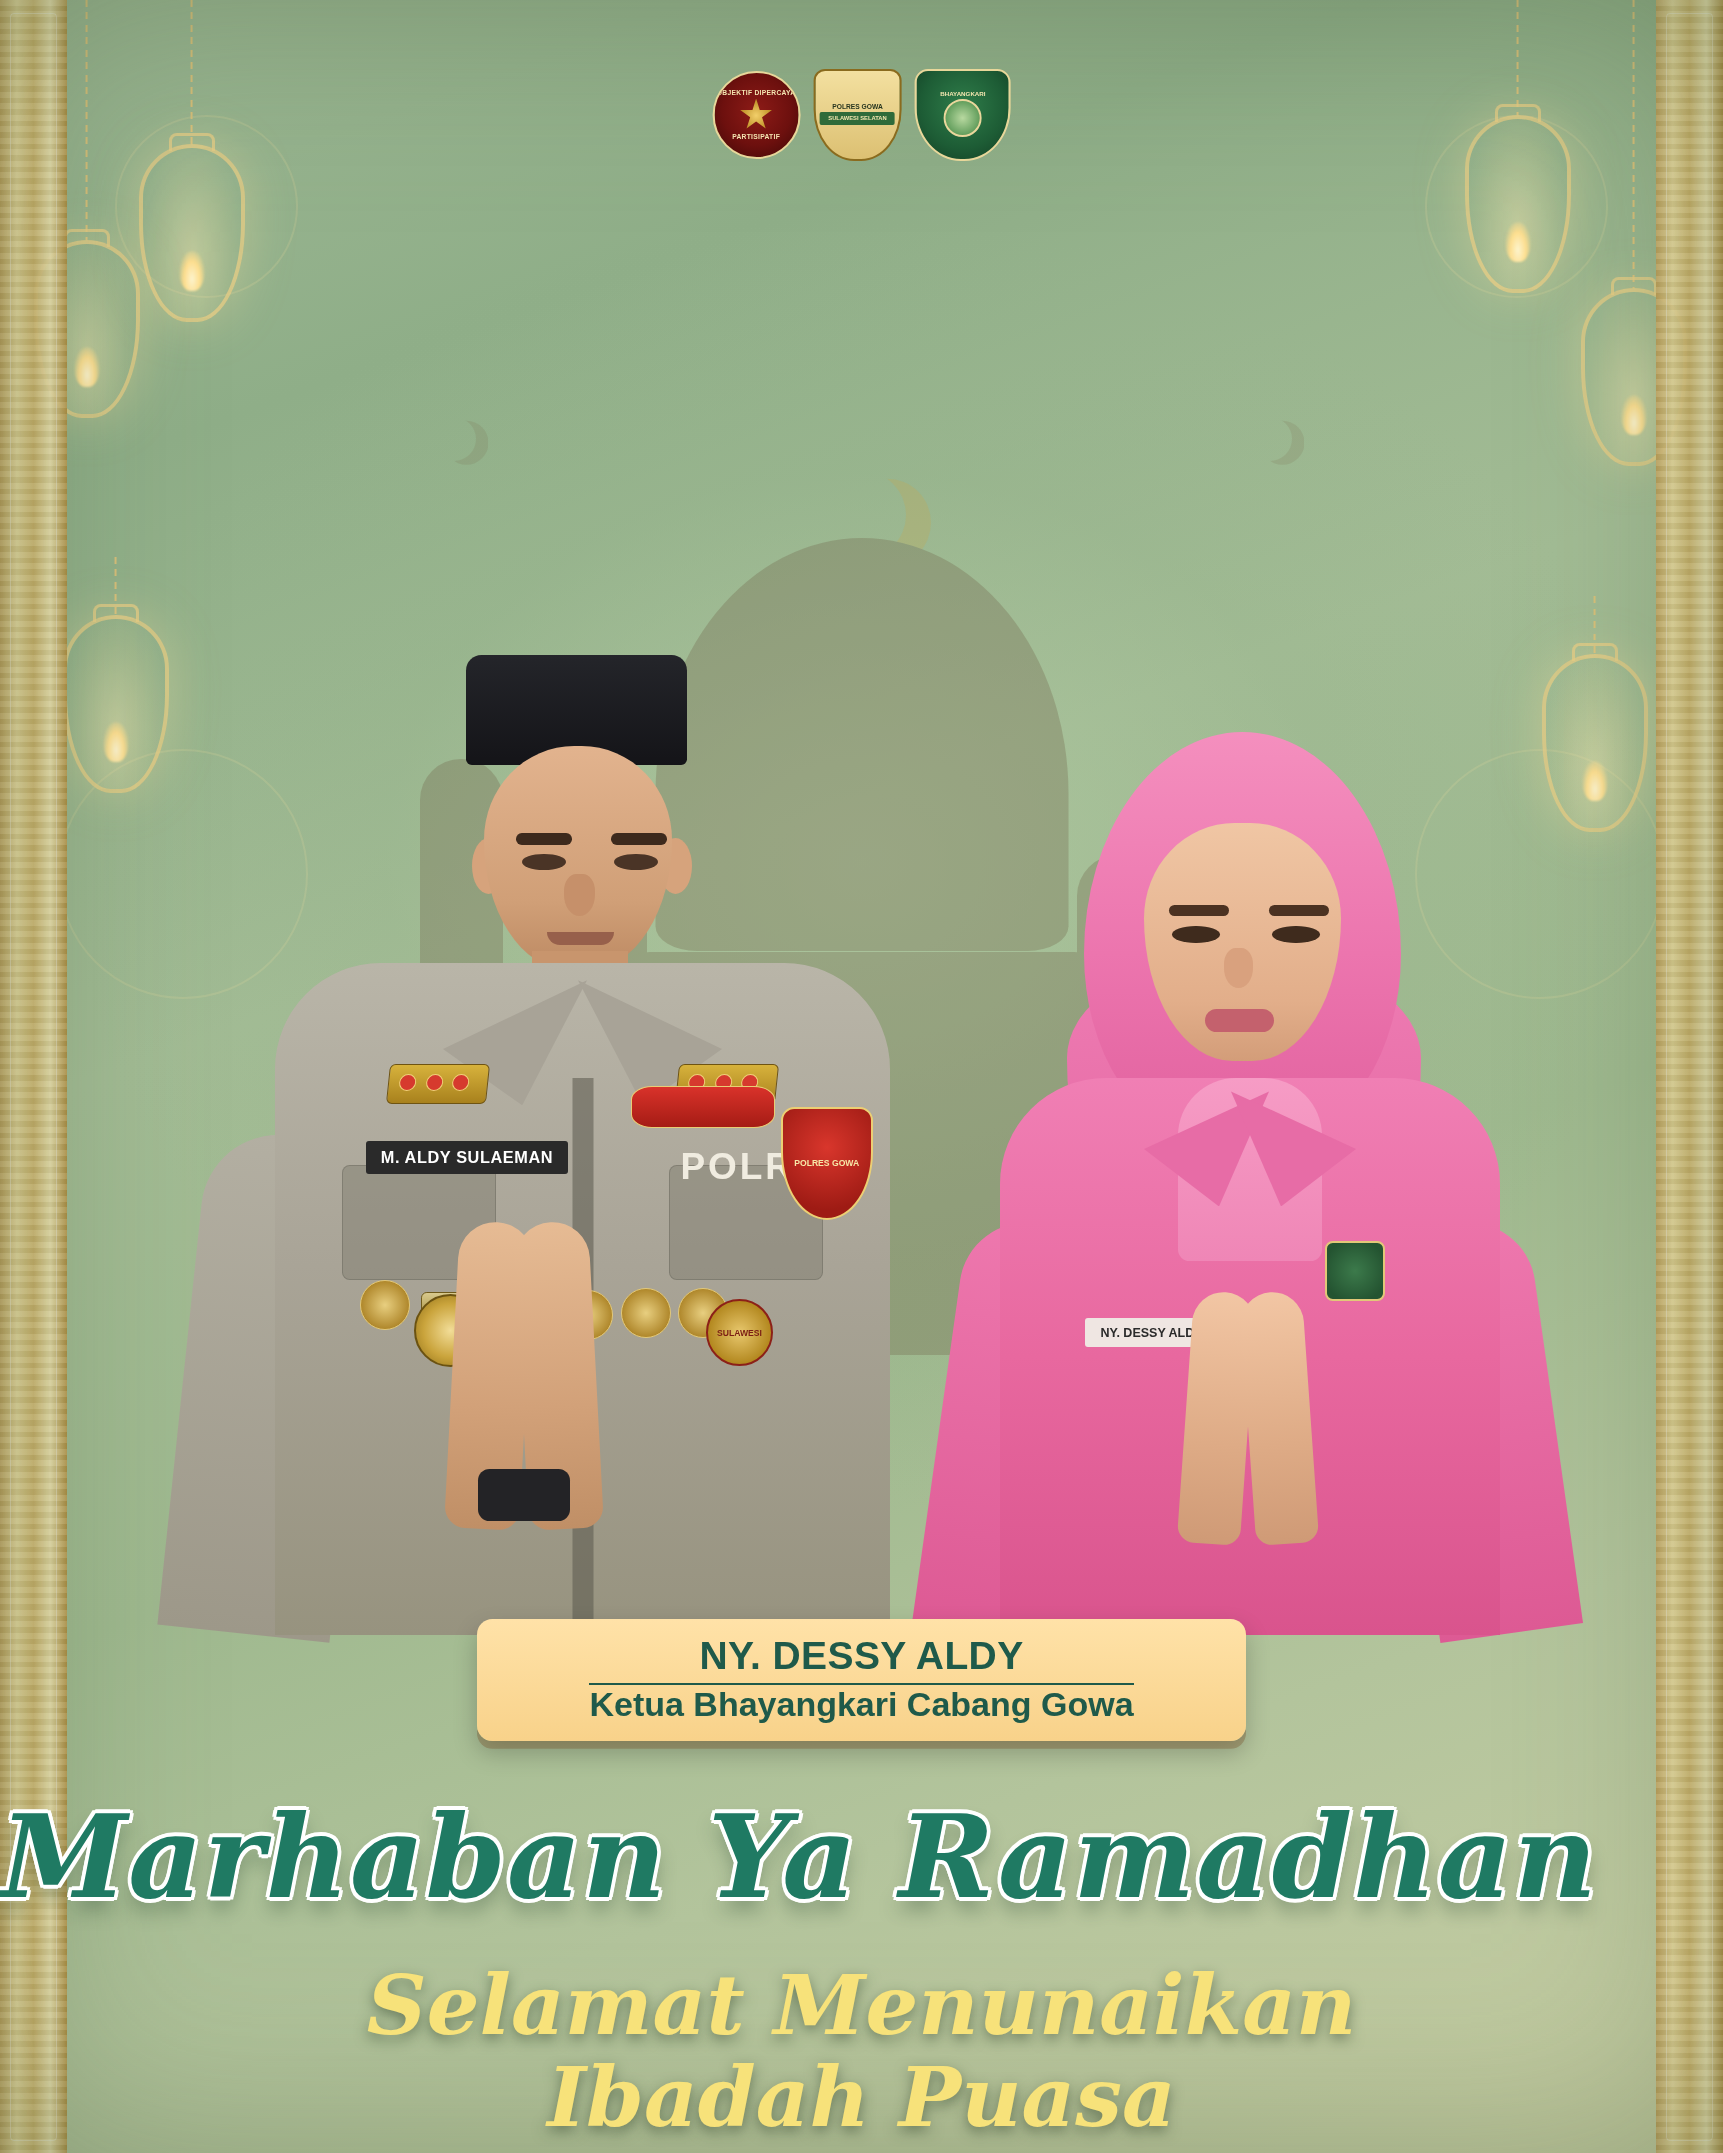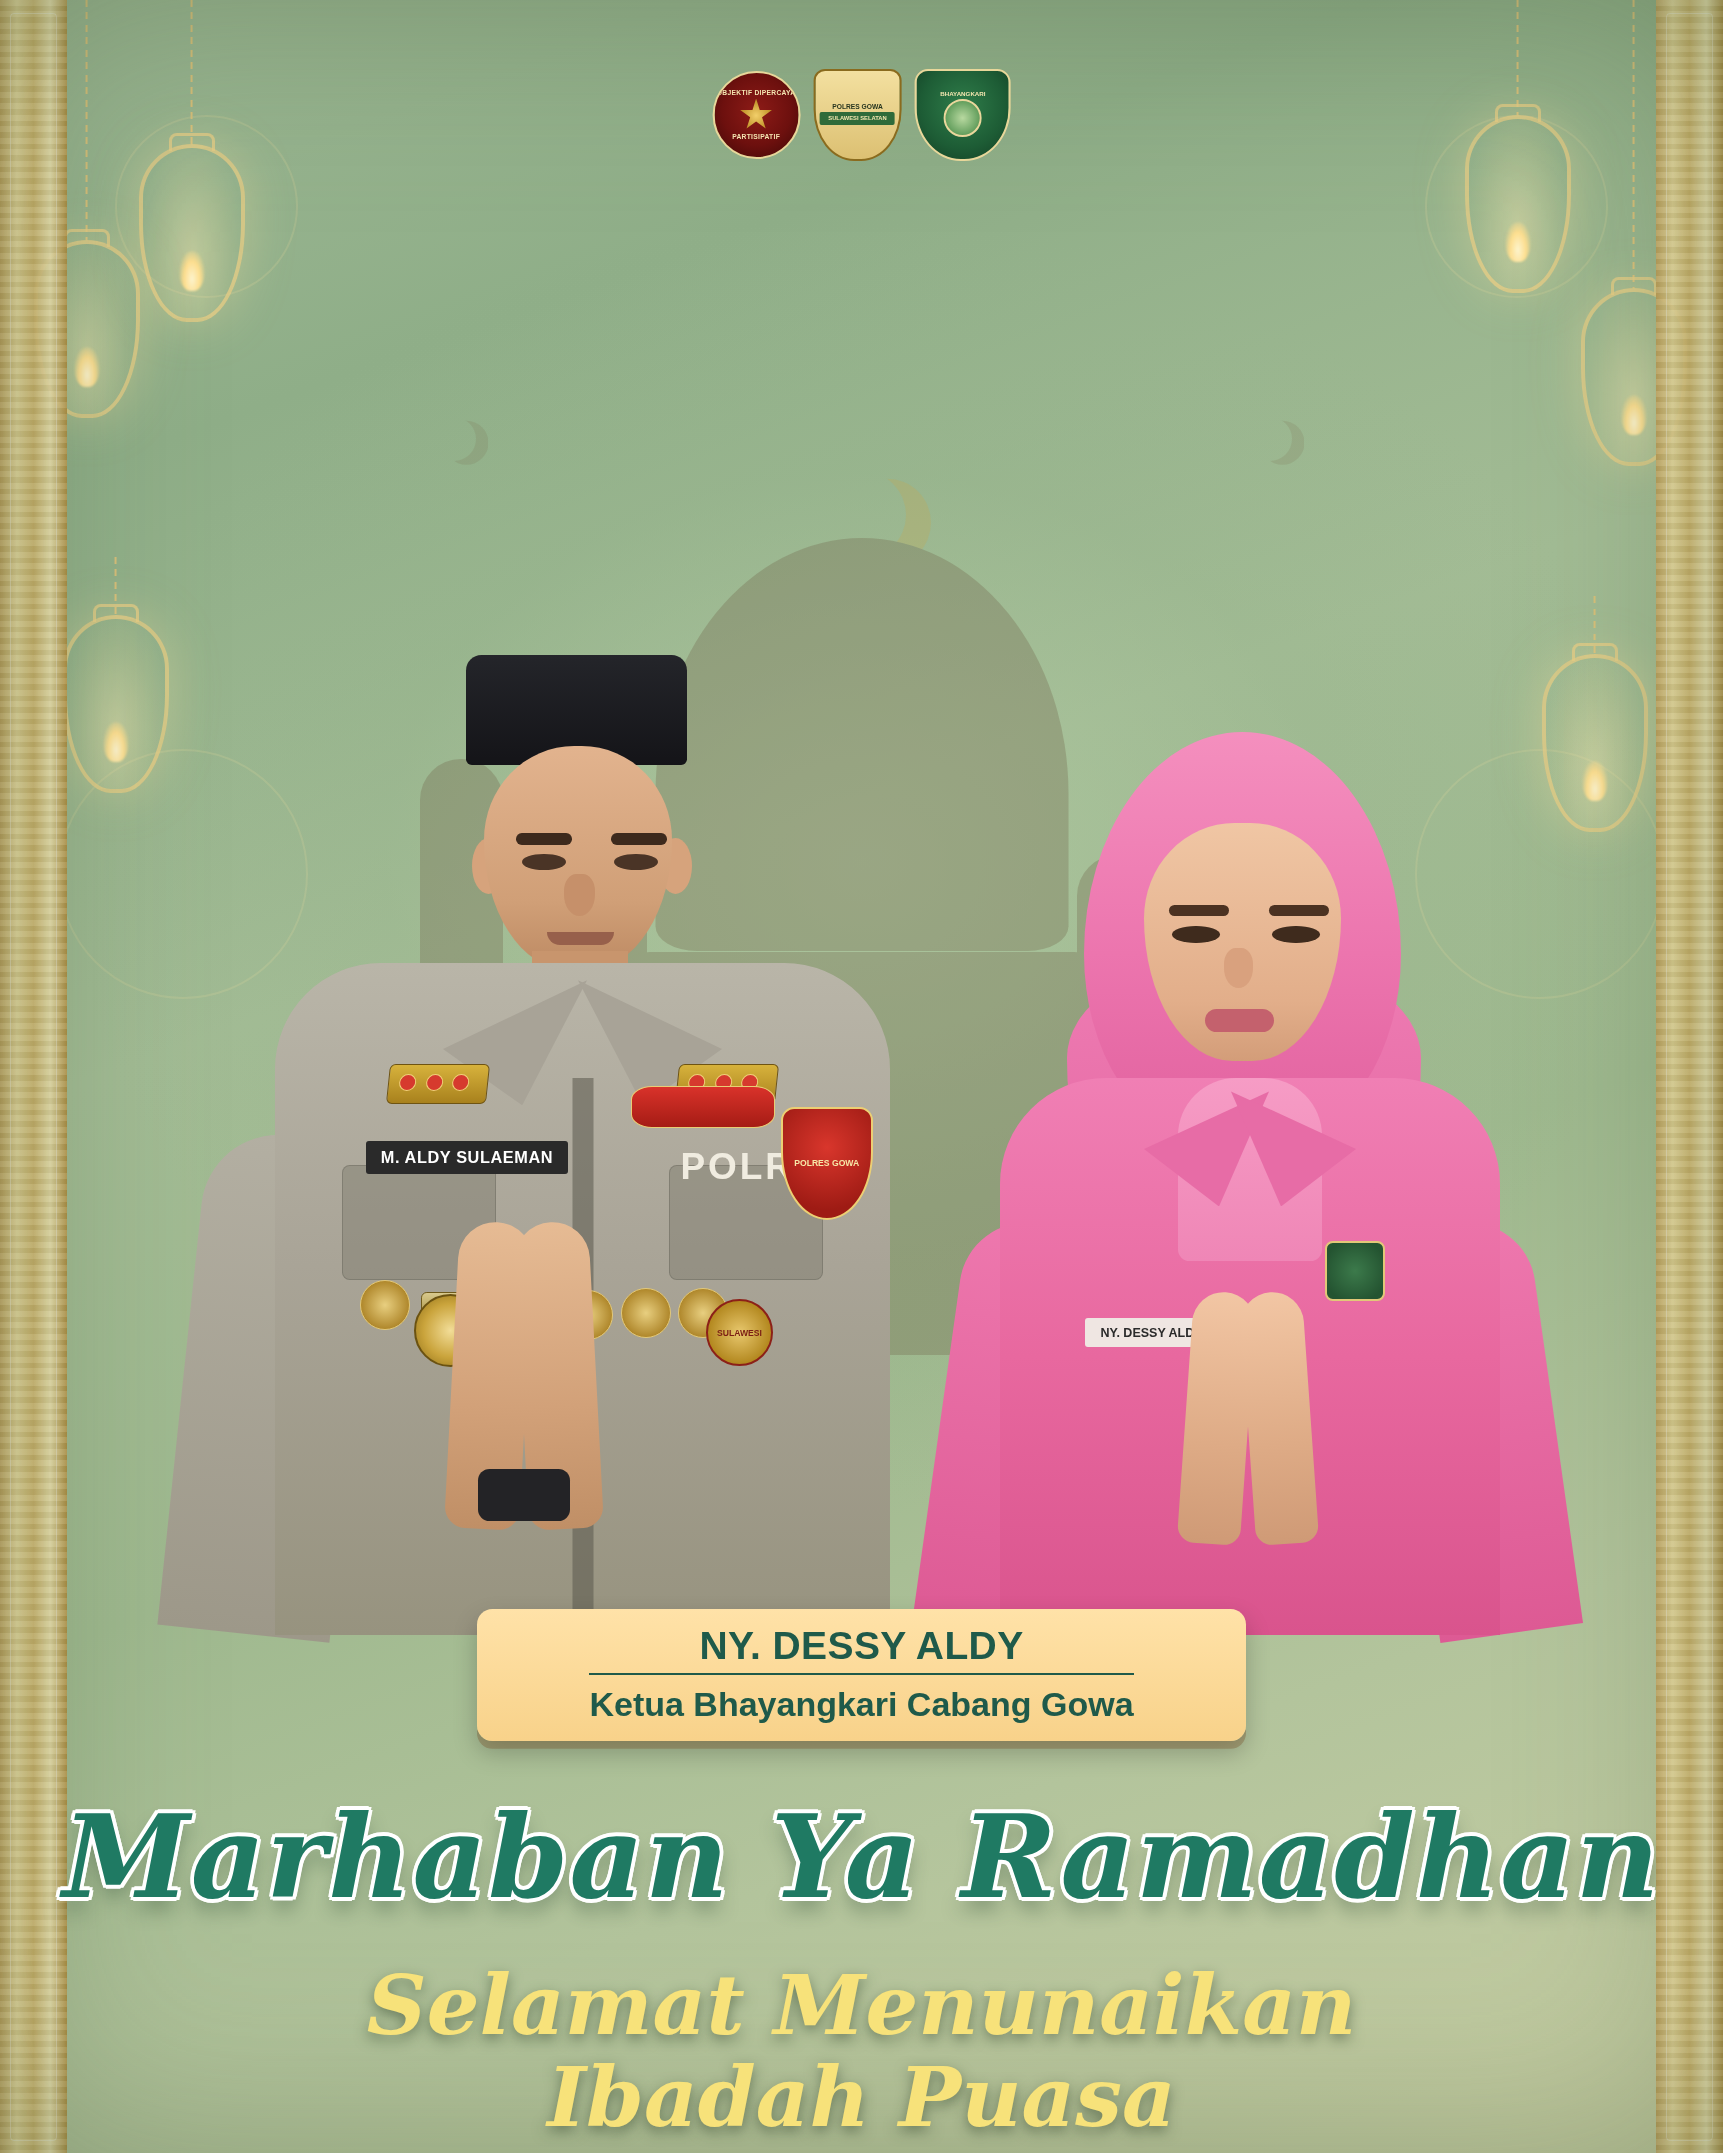--- a/index.html
+++ b/index.html
@@ -596,32 +596,32 @@
     font-weight: bold;
     color: #1f5a4a;
     letter-spacing: 0.4px;
     padding-bottom: 6.7px;
     line-height: 1.08;
   }
   .plate-role {
     font-size: 34px;
     color: #1f5a4a;
     font-weight: bold;
-    padding-top: 11px;
+    padding-top: 1px;
     border-top: 2.9px solid #1f5a4a;
     display: inline-block;
     line-height: 1.1;
   }
 
   
   .marhaban-wrap {
     position: absolute;
     bottom: 240px;
     left: 0; right: 0;
-    text-align: center;
+    text-align: left;
     z-index: 8;
   }
   .marhaban {
     font-family: "DejaVu Serif", serif;
     font-style: italic;
     font-weight: bold;
     font-size: 115px;
     color: #1f7a63;
     letter-spacing: 1px;
     text-shadow:

